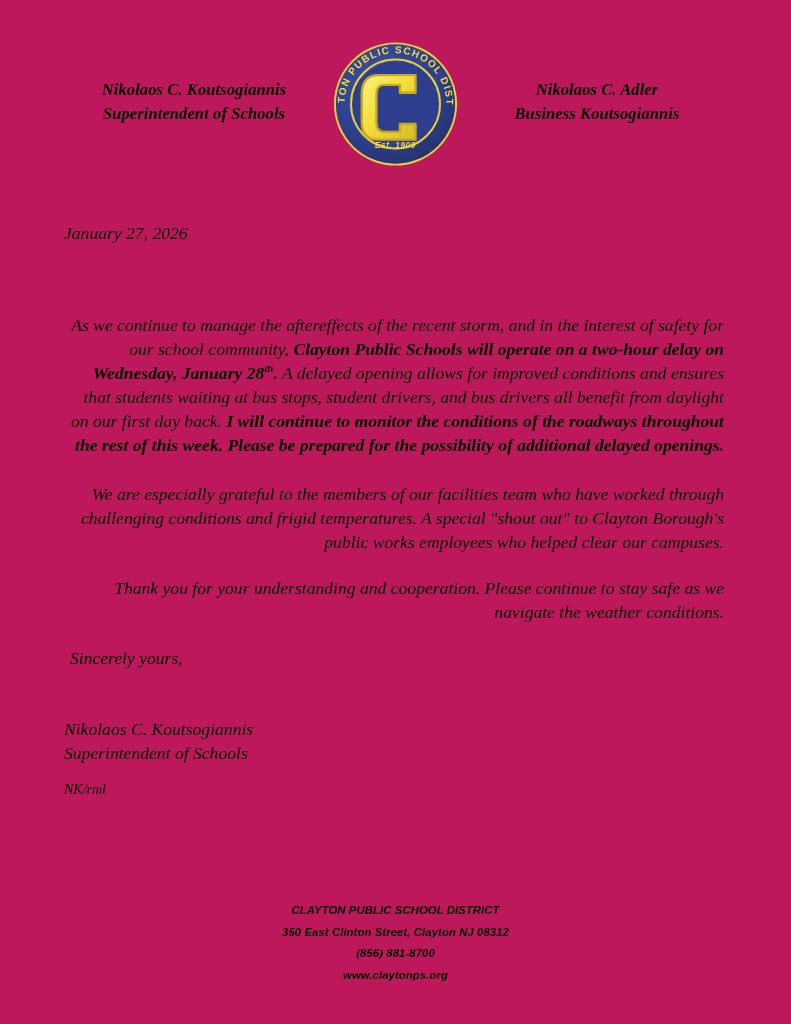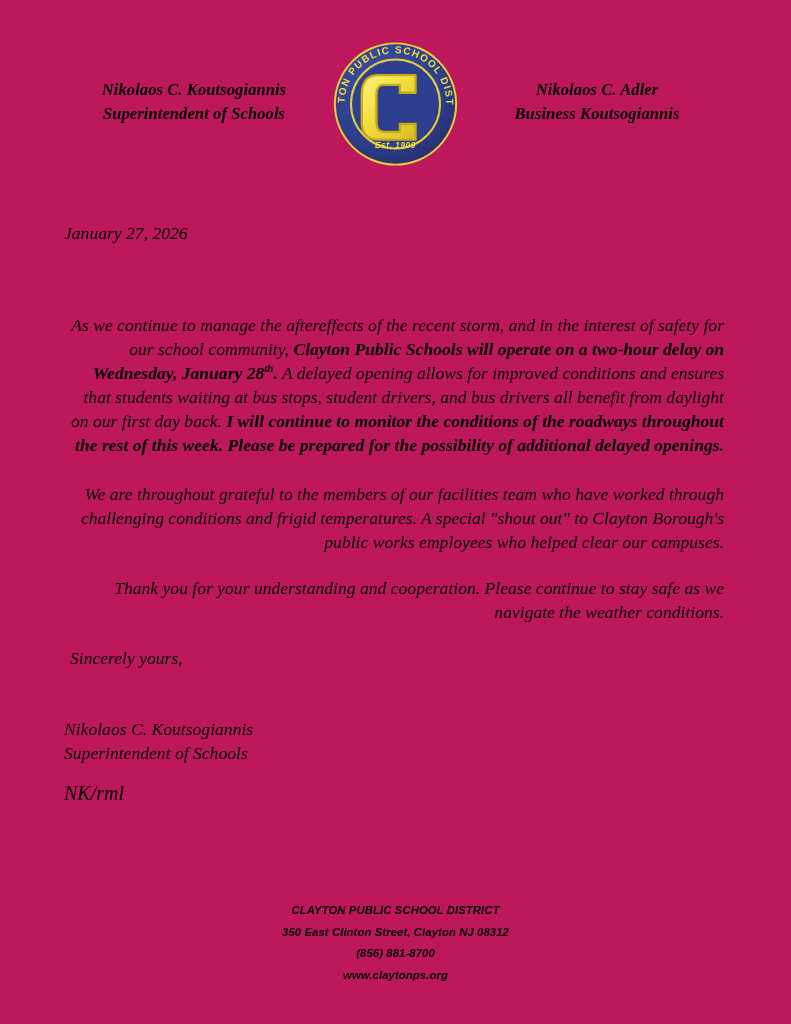--- a/index.html
+++ b/index.html
@@ -88,21 +88,21 @@
     font-style: italic;
     font-size: 17.6px;
     line-height: 1.36;
   }
   .sig-block .line { display: block; }
   .initials {
     position: absolute;
     left: 64px;
     top: 782px;
     font-style: italic;
-    font-size: 20px;
+    font-size: 14px;
   }
 
   
   .footer {
     position: absolute;
     left: 0;
     top: 900px;
     width: 791px;
     text-align: center;
     font-family: "Liberation Sans", "DejaVu Sans", sans-serif;
@@ -170,21 +170,21 @@
 
   </div>
 
   <div class="body-block">
 
     <p class="date-line">January 27, 2026</p>
 
 
     <p class="para p1"><span>As we continue to manage the aftereffects of the recent storm, and in the interest of safety for our school community, </span><b><span>Clayton Public Schools will operate on a two-hour delay on Wednesday, January 28</span><sup>th</sup><span>.</span></b><span> A delayed opening allows for improved conditions and ensures that students waiting at bus stops, student drivers, and bus drivers all benefit from daylight on our first day back. </span><b>I will continue to monitor the conditions of the roadways throughout the rest of this week. Please be prepared for the possibility of additional delayed openings.</b></p>
 
-    <p class="para">We are throughout grateful to the members of our facilities team who have worked through challenging conditions and frigid temperatures. A special "shout out" to Clayton Borough's public works employees who helped clear our campuses.</p>
+    <p class="para">We are especially grateful to the members of our facilities team who have worked through challenging conditions and frigid temperatures. A special "shout out" to Clayton Borough's public works employees who helped clear our campuses.</p>
 
     <p class="para">Thank you for your understanding and cooperation. Please continue to stay safe as we navigate the weather conditions.</p>
 
     <p class="closing">Sincerely yours,</p>
 
   </div>
 
   <div class="sig-block">
     <span class="line">Nikolaos C. Koutsogiannis</span>
     <span class="line">Superintendent of Schools</span>

